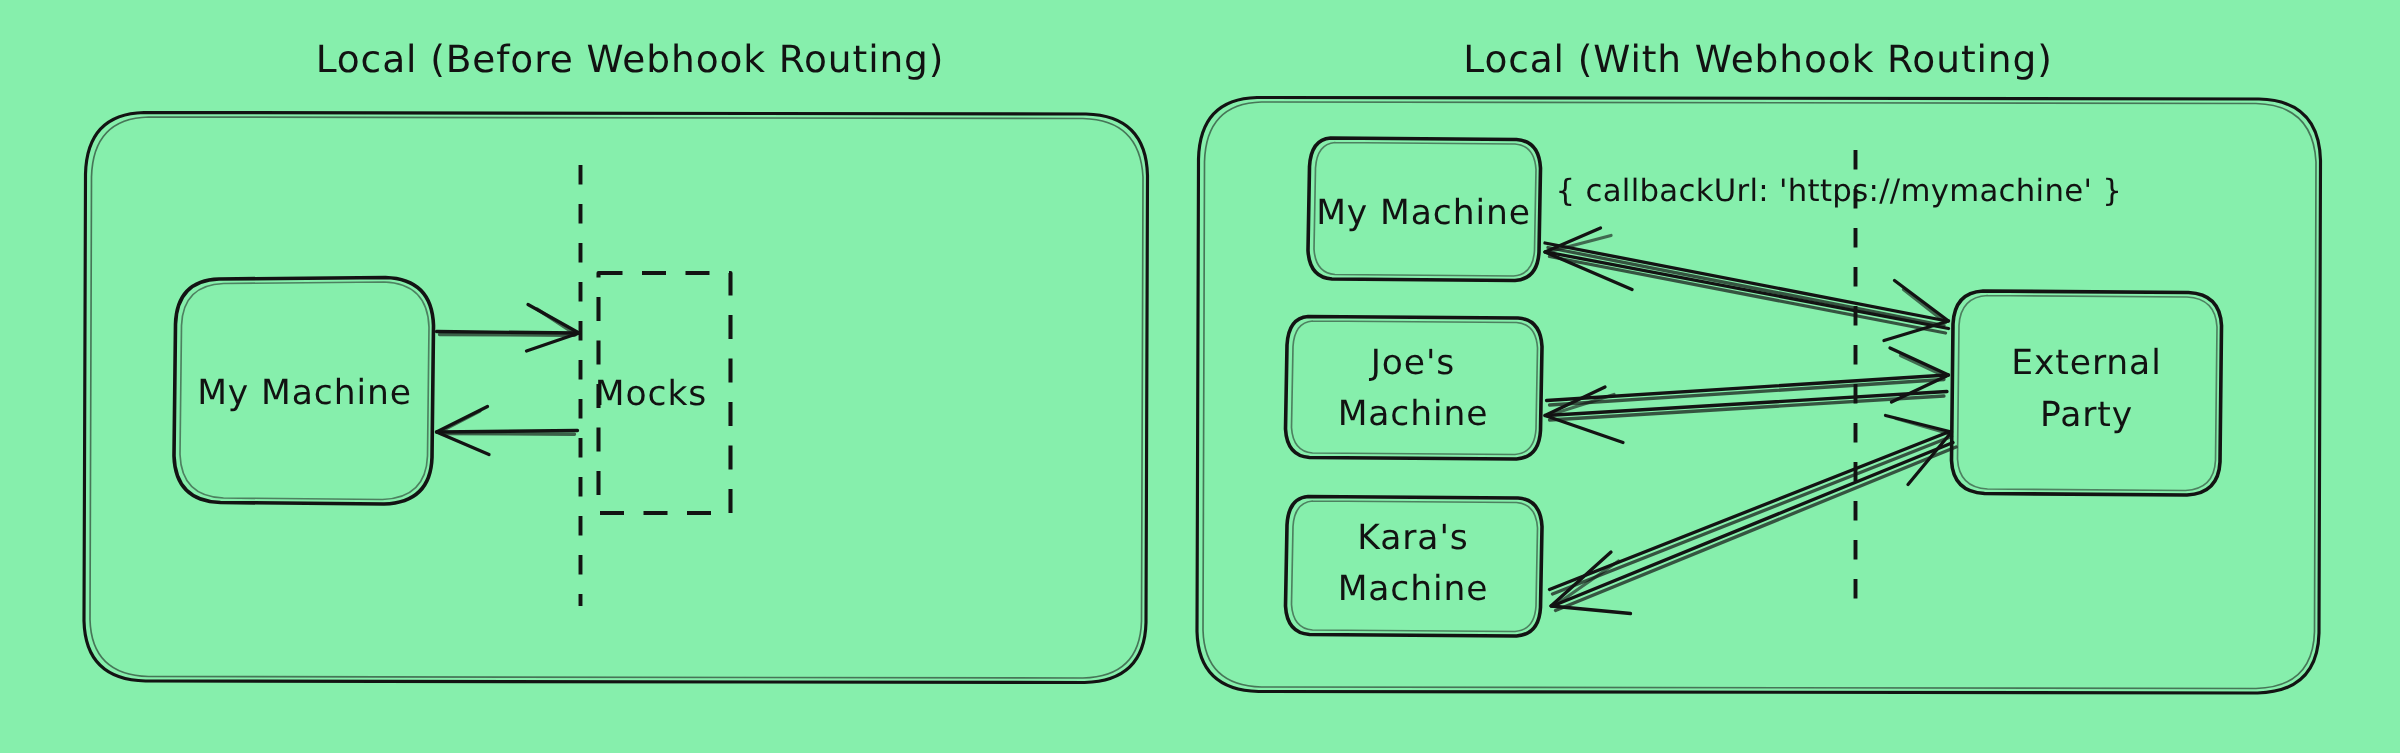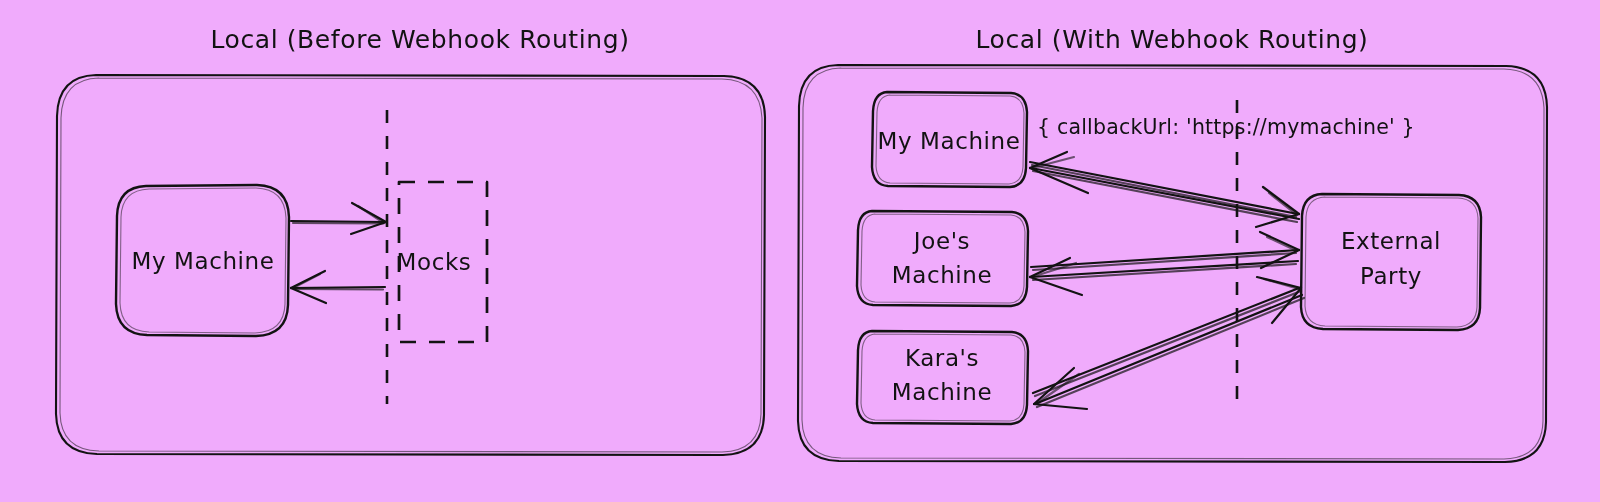--- a/index.html
+++ b/index.html
@@ -10,21 +10,21 @@
   body {
     width: 1600px;
     height: 502px;
     overflow: hidden;
     font-family: "DejaVu Sans", sans-serif;
   }
   #stage {
     position: relative;
     width: 1600px;
     height: 502px;
-    background: #f0abfc;
+    background: #86efac;
   }
   svg.diagram {
     position: absolute;
     top: 0;
     left: 0;
     width: 1600px;
     height: 502px;
     display: block;
   }
   .sketch-text {

